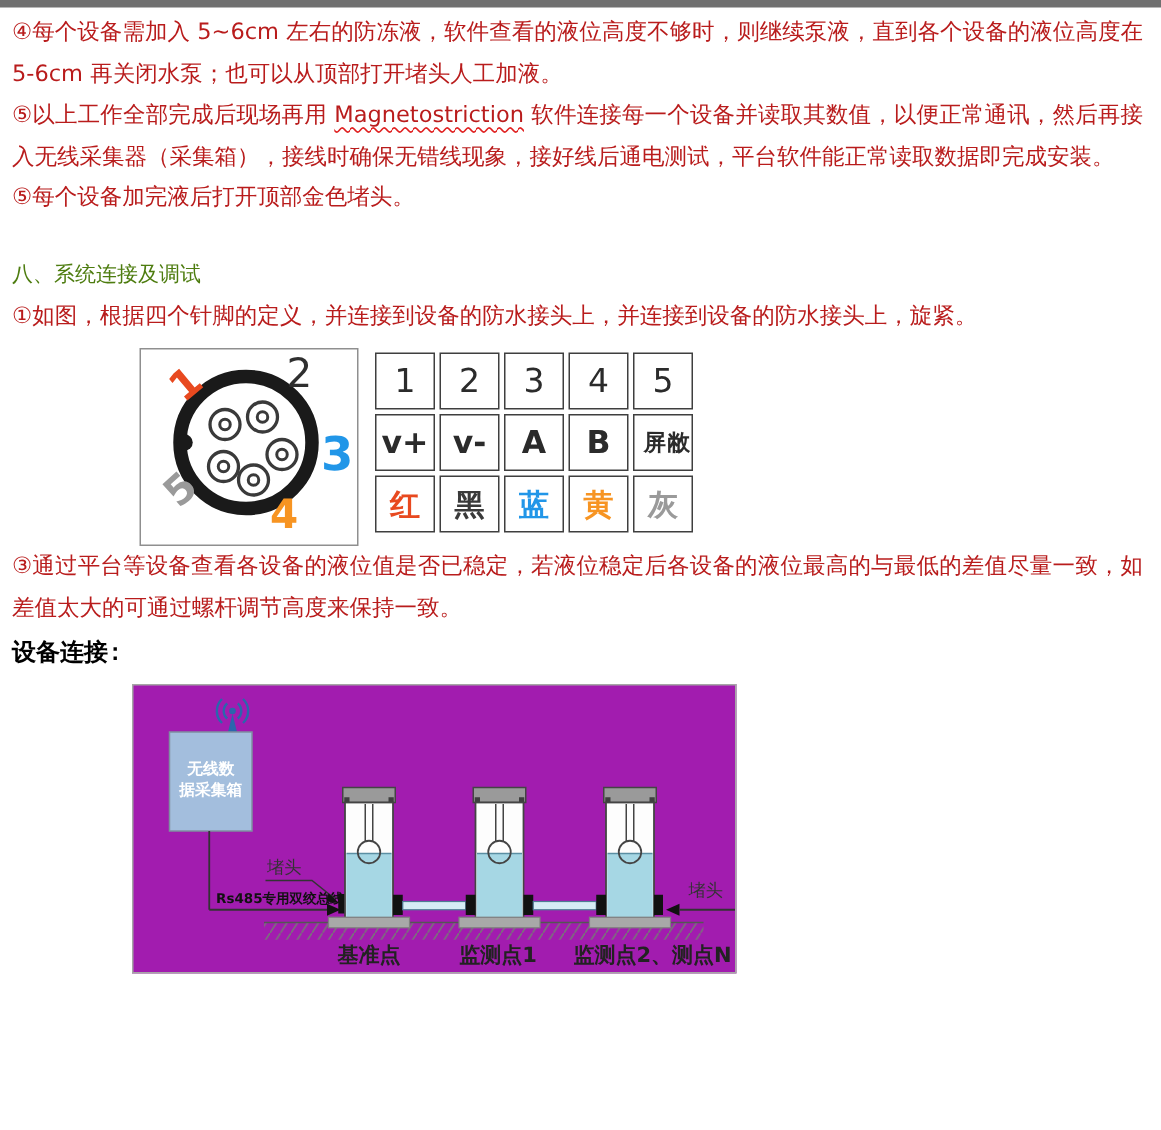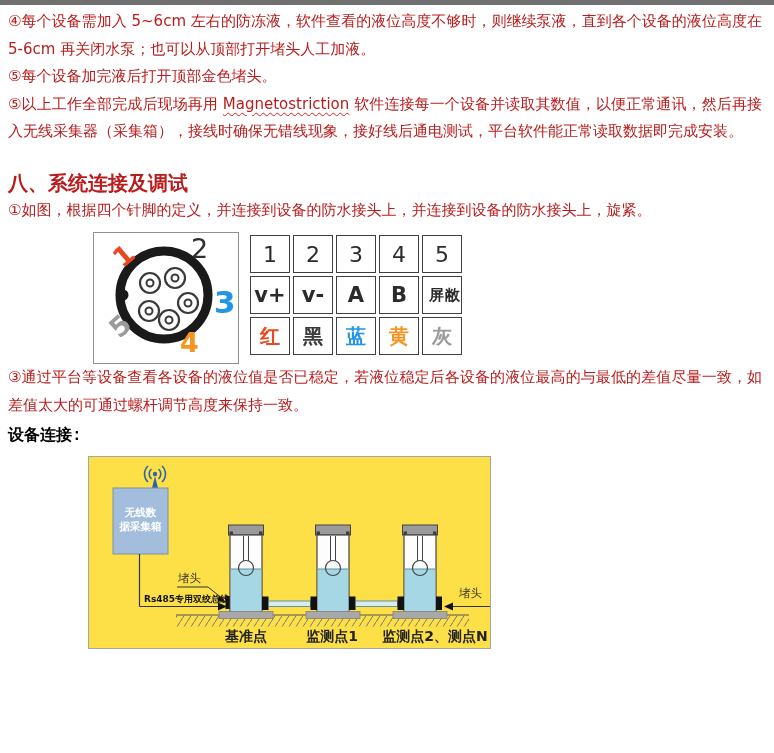--- a/index.html
+++ b/index.html
@@ -2,46 +2,46 @@
 <html><head>
 <meta charset="utf-8">
 <style>
   html,body{margin:0;padding:0;}
   body{width:774px;height:753px;background:#ffffff;overflow:hidden;
        font-family:"DejaVu Sans","Liberation Sans",sans-serif;color:#000;}
   .topbar{height:5px;background:#707070;}
   .doc{padding:3px 12px 0 8px;}
   .para{font-size:15px;line-height:27.5px;text-align:justify;margin:0;color:#b91c1c;}
   .spell{text-decoration:underline wavy #e02020;text-decoration-thickness:1px;text-underline-offset:3px;}
-  .section-head{font-size:20px;font-weight:bold;margin:24px 0 0 0;line-height:27px;color:#b91c1c;}
+  .section-head{font-size:14px;font-weight:normal;margin:24px 0 0 0;line-height:27px;color:#4d7c0f;}
   .dev-head{font-size:16px;font-weight:bold;margin:4px 0 0 0;line-height:27px;color:#000;font-family:Liberation Mono, monospace;}
 
   .fig1{display:flex;gap:8px;margin:8px 0 0 85px;align-items:flex-start;}
   .connector-box{width:144px;height:130px;border:1px solid #8f8f8f;background:#fff;box-sizing:content-box;}
   .pin-table{border-collapse:separate;border-spacing:3px;background:#fff;}
   .pin-table td{width:38px;height:36px;border:1px solid #3f3f3f;text-align:center;
                 vertical-align:middle;padding:0;background:#fff;}
   .row-num td{font-size:22px;color:#2b2b2b;}
   .row-sig td{font-size:21px;font-weight:bold;color:#2b2b2b;}
   .row-sig td.small{font-size:15px;letter-spacing:1px;text-align:right;}
   .row-col td{font-size:20px;font-weight:bold;}
 
   .fig2{margin:6px 0 0 80px;width:403px;height:193px;border:1px solid #a6a6a6;
-        box-sizing:border-box;background:#fde047;}
+        box-sizing:border-box;background:#a21caf;}
 </style>
 </head>
 <body>
 
 <div class="topbar"></div>
 
 <div class="doc">
 
   <p class="para">④每个设备需加入 5~6cm 左右的防冻液，软件查看的液位高度不够时，则继续泵液，直到各个设备的液位高度在 5-6cm 再关闭水泵；也可以从顶部打开堵头人工加液。</p>
+  <p class="para"><span>⑤以上工作全部完成后现场再用 </span><span class="spell">Magnetostriction</span><span> 软件连接每一个设备并读取其数值，以便正常通讯，然后再接入无线采集器（采集箱），接线时确保无错线现象，接好线后通电测试，平台软件能正常读取数据即完成安装。</span></p>
   <p class="para">⑤每个设备加完液后打开顶部金色堵头。</p>
-  <p class="para"><span>⑤以上工作全部完成后现场再用 </span><span class="spell">Magnetostriction</span><span> 软件连接每一个设备并读取其数值，以便正常通讯，然后再接入无线采集器（采集箱），接线时确保无错线现象，接好线后通电测试，平台软件能正常读取数据即完成安装。</span></p>
 
   <h3 class="section-head">八、系统连接及调试</h3>
 
   <p class="para">①如图，根据四个针脚的定义，并连接到设备的防水接头上，并连接到设备的防水接头上，旋紧。</p>
 
   <div class="fig1">
     <div class="connector-box">
       <svg width="144" height="130" viewBox="0 0 144 130">
         <circle cx="70" cy="62" r="44" fill="none" stroke="#1a1a1a" stroke-width="9"></circle>
         <circle cx="29" cy="62" r="5.5" fill="#1a1a1a"></circle>

